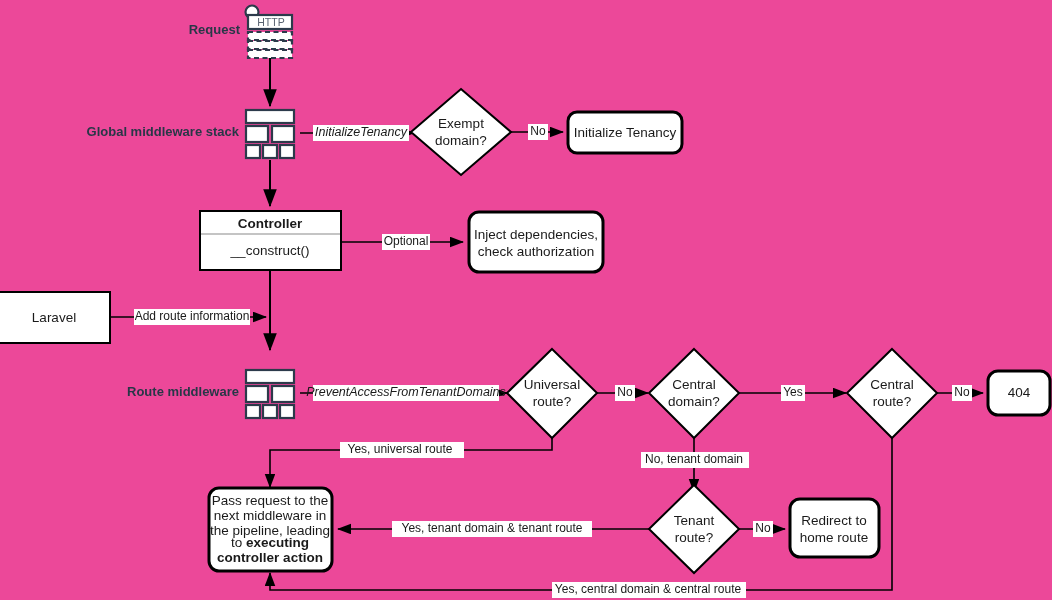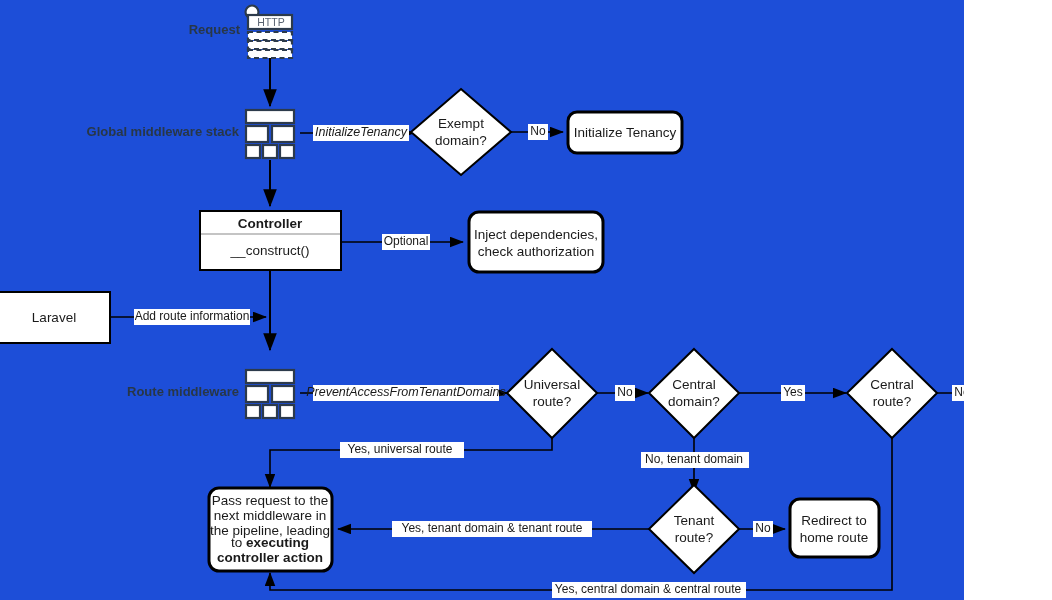--- a/index.html
+++ b/index.html
@@ -2,23 +2,23 @@
 <html><head>
 <meta charset="utf-8">
 <style>
   html, body {
     margin: 0;
     padding: 0;
     background: #ffffff;
   }
   #diagram-root {
     position: relative;
-    width: 964px;
+    width: 1052px;
     height: 600px;
-    background: #1d4ed8;
+    background: #ec4899;
     font-family: "Liberation Sans", sans-serif;
     overflow: hidden;
   }
   svg.flow {
     position: absolute;
     left: 0;
     top: 0;
     width: 1052px;
     height: 600px;
   }

